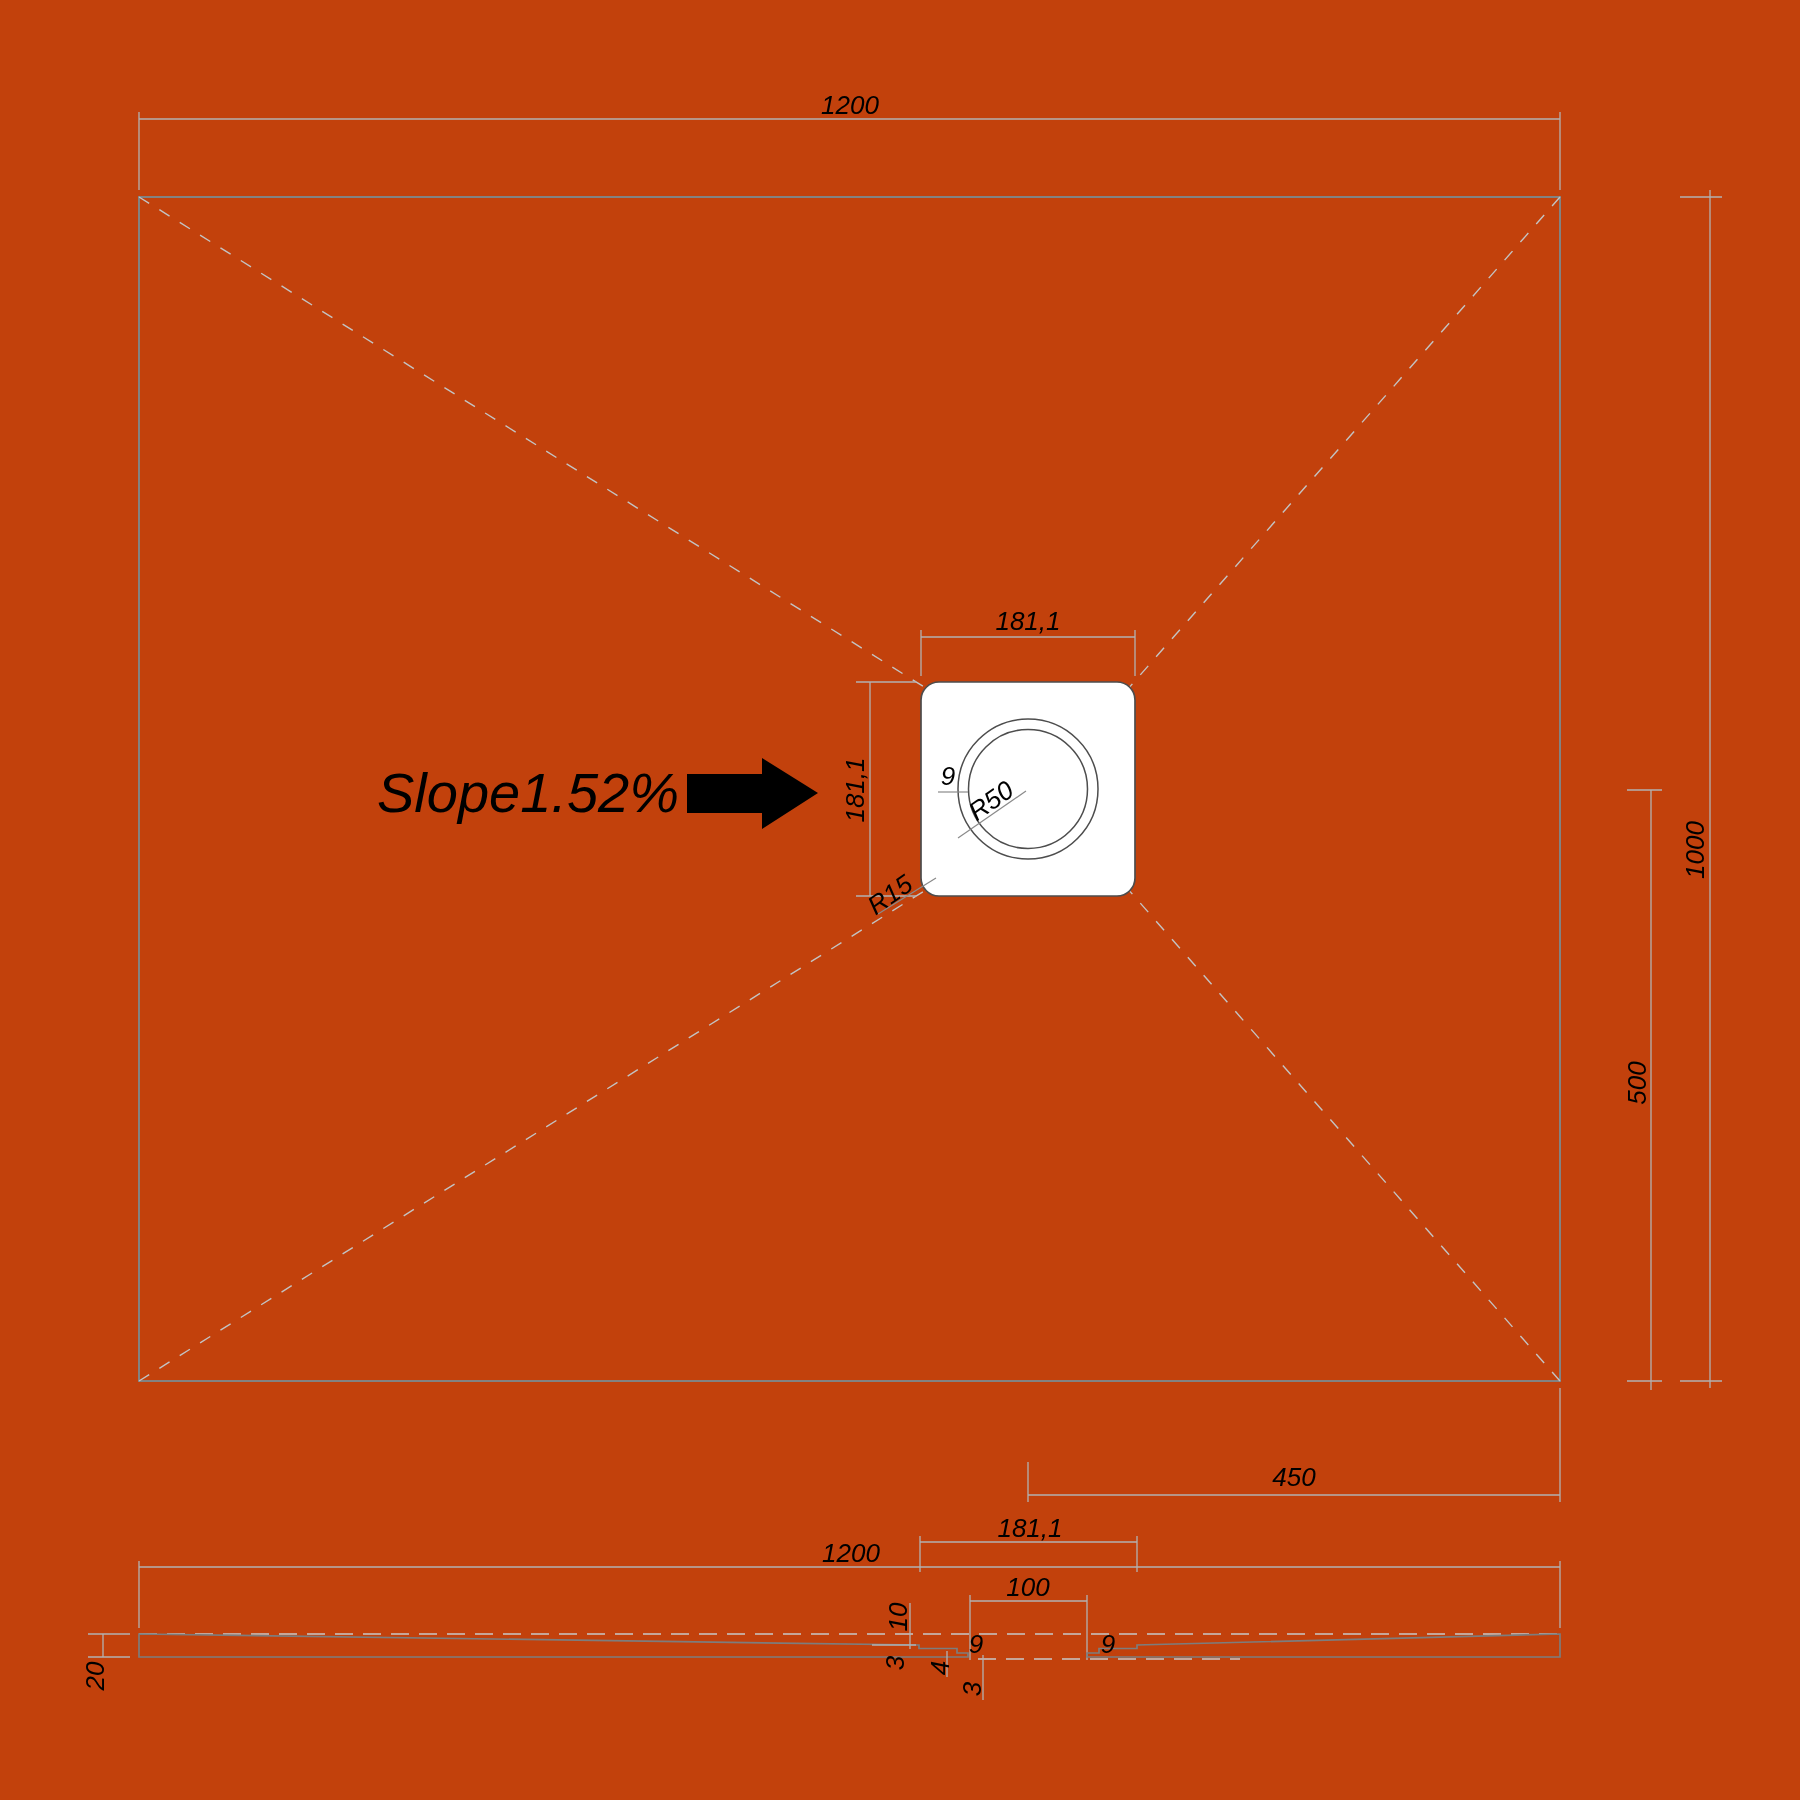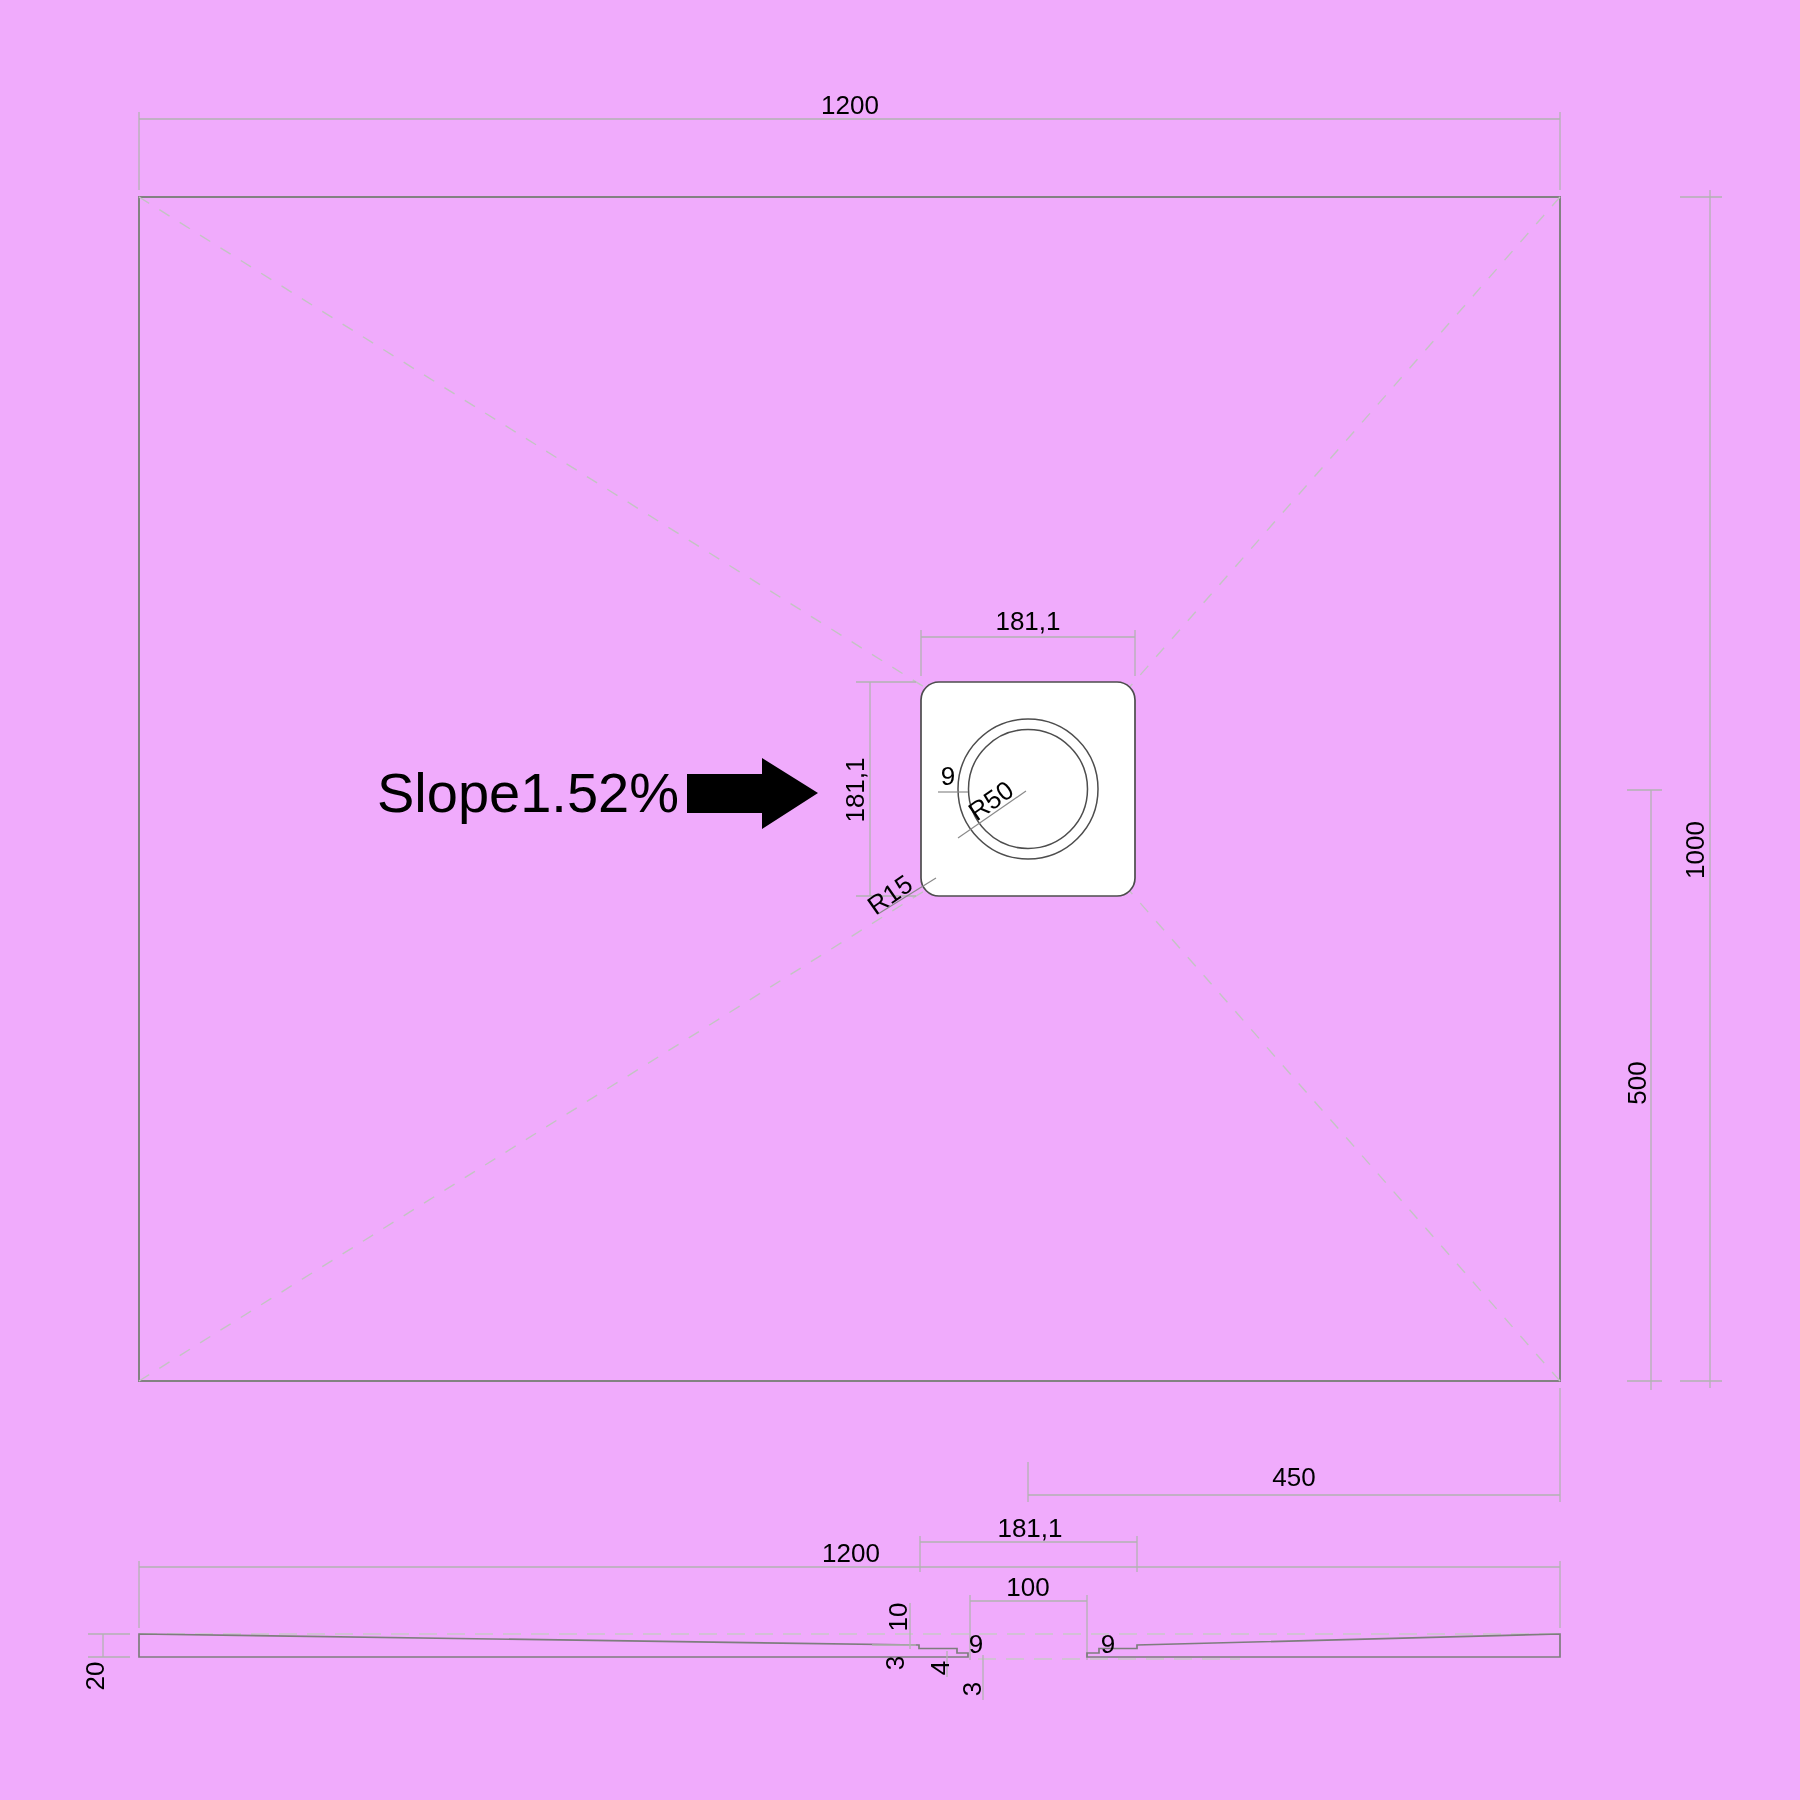--- a/index.html
+++ b/index.html
@@ -1,16 +1,16 @@
 <!DOCTYPE html>
 <html><head>
 <meta charset="utf-8">
 <style>
   html,body{margin:0;padding:0;background:#ffffff;}
-  .stage{width:1800px;height:1800px;position:relative;background:#f0abfc;}
+  .stage{width:1800px;height:1800px;position:relative;background:#c2410c;font-style:italic;}
   svg{display:block;}
   text{font-family:"Liberation Sans","DejaVu Sans",sans-serif;fill:#000;}
   .dim-text{font-size:26px;}
   .slope-text{font-size:56px;}
   .outline{stroke:#828282;stroke-width:2;fill:none;}
   .profile{stroke:#7d7d7d;stroke-width:1.7;fill:none;}
   .drain{stroke:#4d4d4d;stroke-width:1.7;fill:#ffffff;}
   .drain-c{stroke:#4d4d4d;stroke-width:1.5;fill:none;}
   .dim{stroke:#b2b2b2;stroke-width:1.3;fill:none;}
   .leader{stroke:#8a8a8a;stroke-width:1.2;fill:none;}

